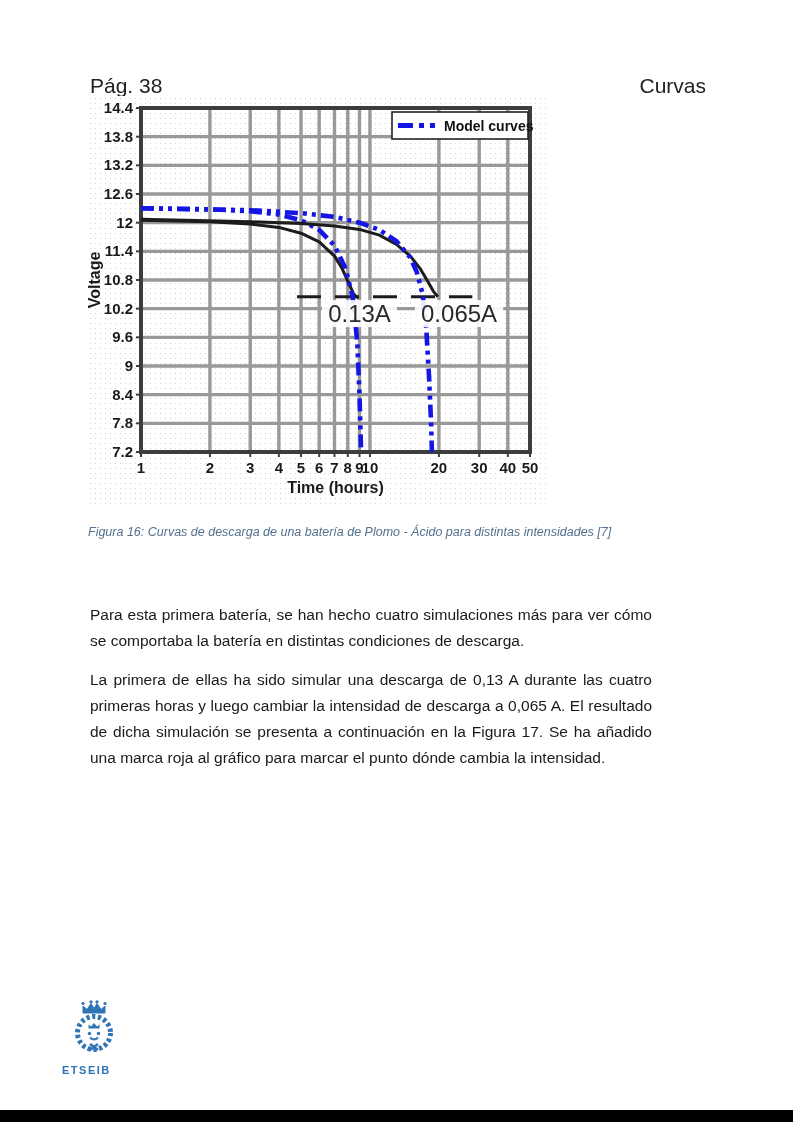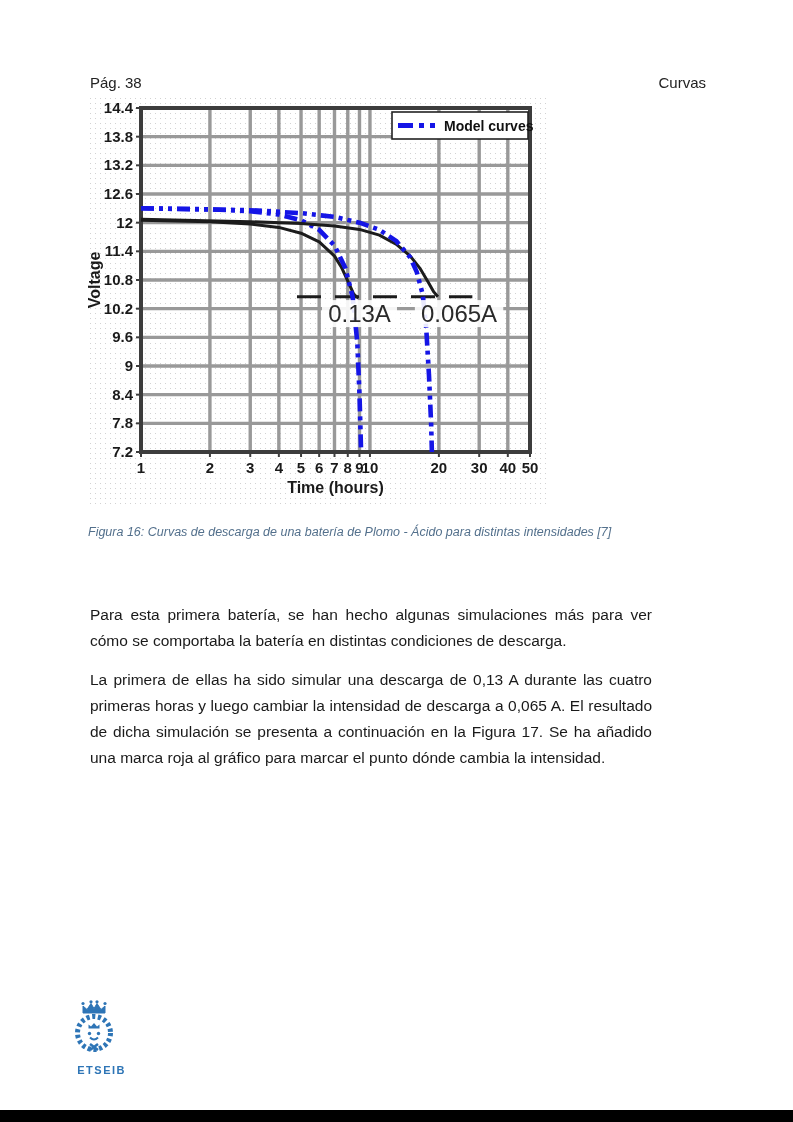--- a/index.html
+++ b/index.html
@@ -2,40 +2,40 @@
 <html><head>
 <meta charset="utf-8">
 <style>
   html,body{margin:0;padding:0;background:#ffffff;}
   .page{
     position:relative;width:793px;height:1122px;background:#ffffff;overflow:hidden;
     font-family:"Liberation Sans","DejaVu Sans",sans-serif;color:#1a1a1a;
   }
   .header{
     position:absolute;top:74px;left:90px;right:87px;
-    display:flex;justify-content:space-between;font-size:15px;color:#222;
+    display:flex;justify-content:space-between;font-size:21px;color:#222;
   }
   .figure-block{
     position:absolute;left:88px;top:96px;width:462px;height:408px;
     background-color:#ffffff;
     background-image:radial-gradient(circle,#d2d2d2 0.8px,rgba(0,0,0,0) 1px);
     background-size:5px 5px;
   }
   .figure-block svg{display:block;}
   .caption{
     position:absolute;left:88px;top:525px;width:600px;
     font-size:12.5px;font-style:italic;color:#53708c;
   }
   .bodytext{
     position:absolute;left:90px;top:602px;width:562px;
     font-size:15.5px;line-height:26px;color:#1a1a1a;text-align:justify;
   }
   .bodytext p{margin:0 0 13px 0;}
   .logo{
-    position:absolute;left:62px;top:1000px;width:64px;text-align:right;
+    position:absolute;left:62px;top:1000px;width:64px;text-align:left;
   }
   .logo-text{
     margin-top:2px;font-size:11px;font-weight:bold;letter-spacing:1.5px;color:#2e75b6;
   }
   .bottom-bar{
     position:absolute;left:0;top:1110px;width:793px;height:12px;background:#000000;
   }
 </style>
 </head>
 <body>
@@ -144,21 +144,21 @@
         <text x="371.06659649002654" y="226.08888888888893" text-anchor="middle" font-size="24" fill="#2a2a2a">0.065A</text>
         <rect x="304" y="16" width="136" height="27" fill="#ffffff" stroke="#222" stroke-width="1.6"></rect>
         <line x1="310" y1="29.5" x2="352" y2="29.5" stroke="#1515e6" stroke-width="5" stroke-dasharray="15 6 5 6 5 6"></line>
         <text x="356" y="34.5" font-size="14" font-weight="bold" fill="#111">Model curves</text>
       </svg>
   </div>
 
   <div class="caption">Figura 16: Curvas de descarga de una batería de Plomo - Ácido para distintas intensidades [7]</div>
 
   <div class="bodytext">
-    <p>Para esta primera batería, se han hecho algunas simulaciones más para ver cómo se comportaba la batería en distintas condiciones de descarga.</p>
+    <p>Para esta primera batería, se han hecho cuatro simulaciones más para ver cómo se comportaba la batería en distintas condiciones de descarga.</p>
     <p>La primera de ellas ha sido simular una descarga de 0,13 A durante las cuatro primeras horas y luego cambiar la intensidad de descarga a 0,065 A. El resultado de dicha simulación se presenta a continuación en la Figura 17. Se ha añadido una marca roja al gráfico para marcar el punto dónde cambia la intensidad.</p>
   </div>
 
   <div class="logo">
     <svg width="64" height="58" viewBox="0 0 64 58">
       <g fill="none" stroke="#2e75b6" stroke-width="2.2" stroke-linejoin="round">
         <path d="M21,13 L21,6 L25,9.5 L29,3.5 L32,8.5 L35,3.5 L39,9.5 L43,6 L43,13 Z" fill="#2e75b6" stroke-width="1"></path>
       </g>
       <circle cx="21" cy="3.5" r="1.6" fill="#2e75b6"></circle>
       <circle cx="29" cy="1.8" r="1.6" fill="#2e75b6"></circle>

